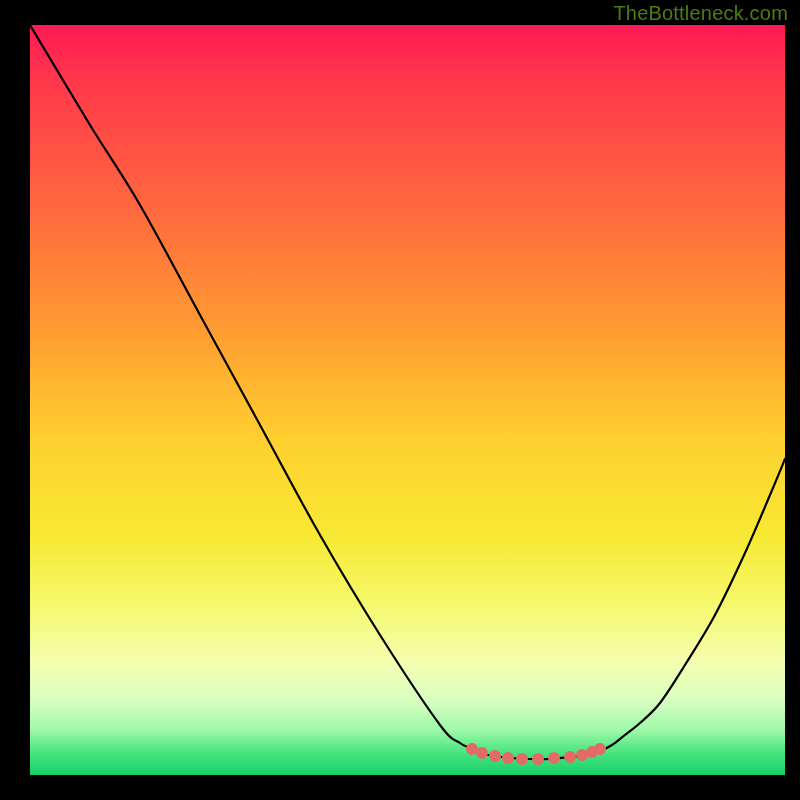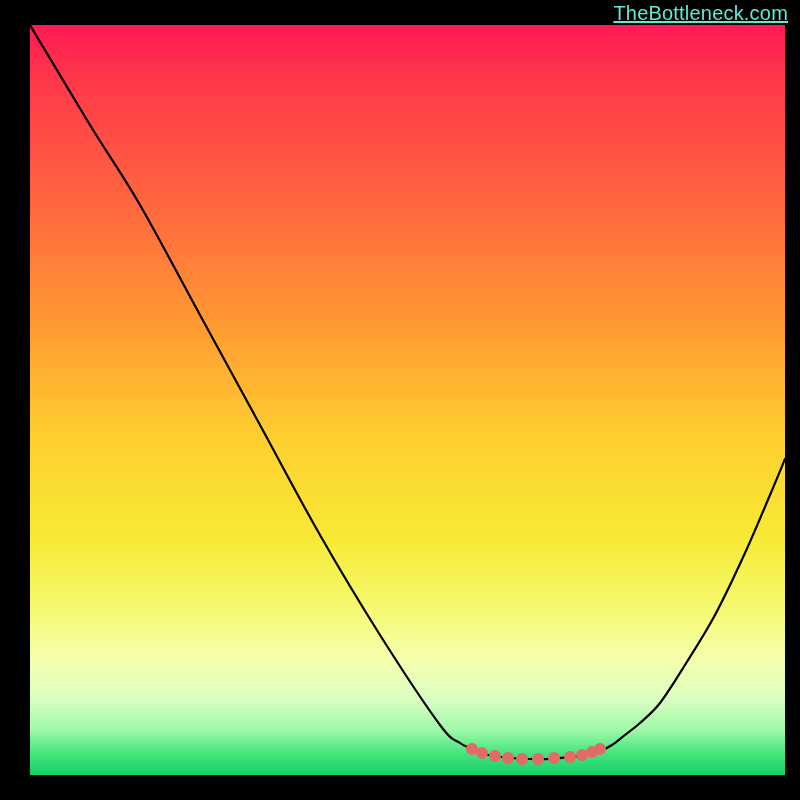--- a/index.html
+++ b/index.html
@@ -38,23 +38,22 @@
       #49e57e 97%,
       #16cf68 100%
     );
   }
   .watermark {
     position: absolute;
     top: 2px;
     right: 12px;
     font-family: Arial, Helvetica, sans-serif;
     font-size: 20px;
-    color: #5eead4;
+    color: #4d7c0f;
     letter-spacing: 0.2px;
-    text-decoration: underline;
   }
   svg.curve {
     position: absolute;
     left: 0;
     top: 0;
     width: 755px;
     height: 750px;
   }
 </style>
 </head>

